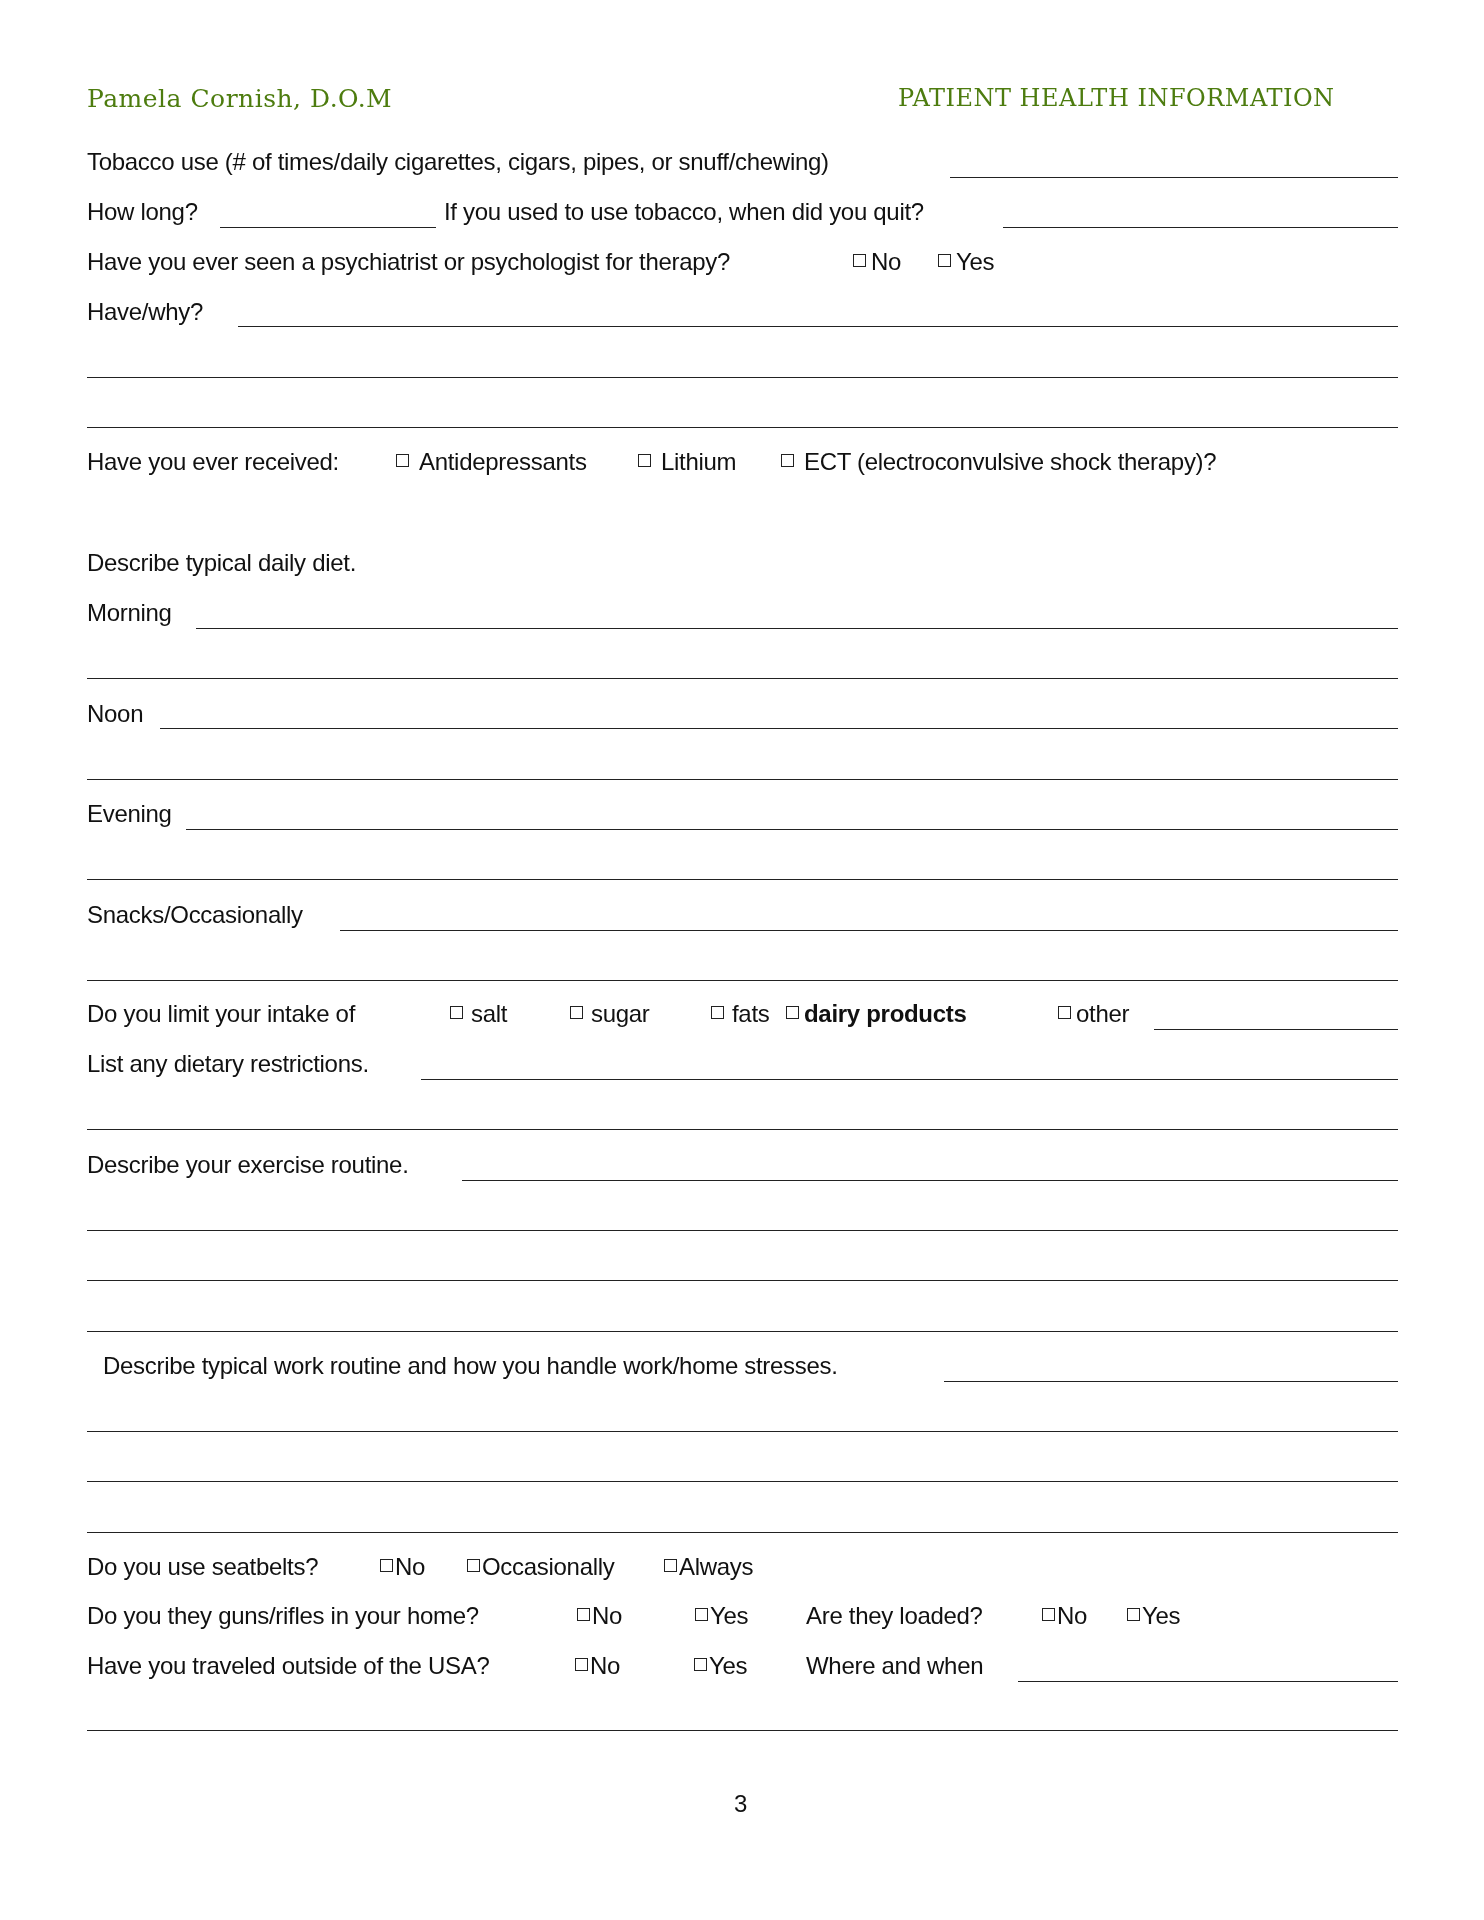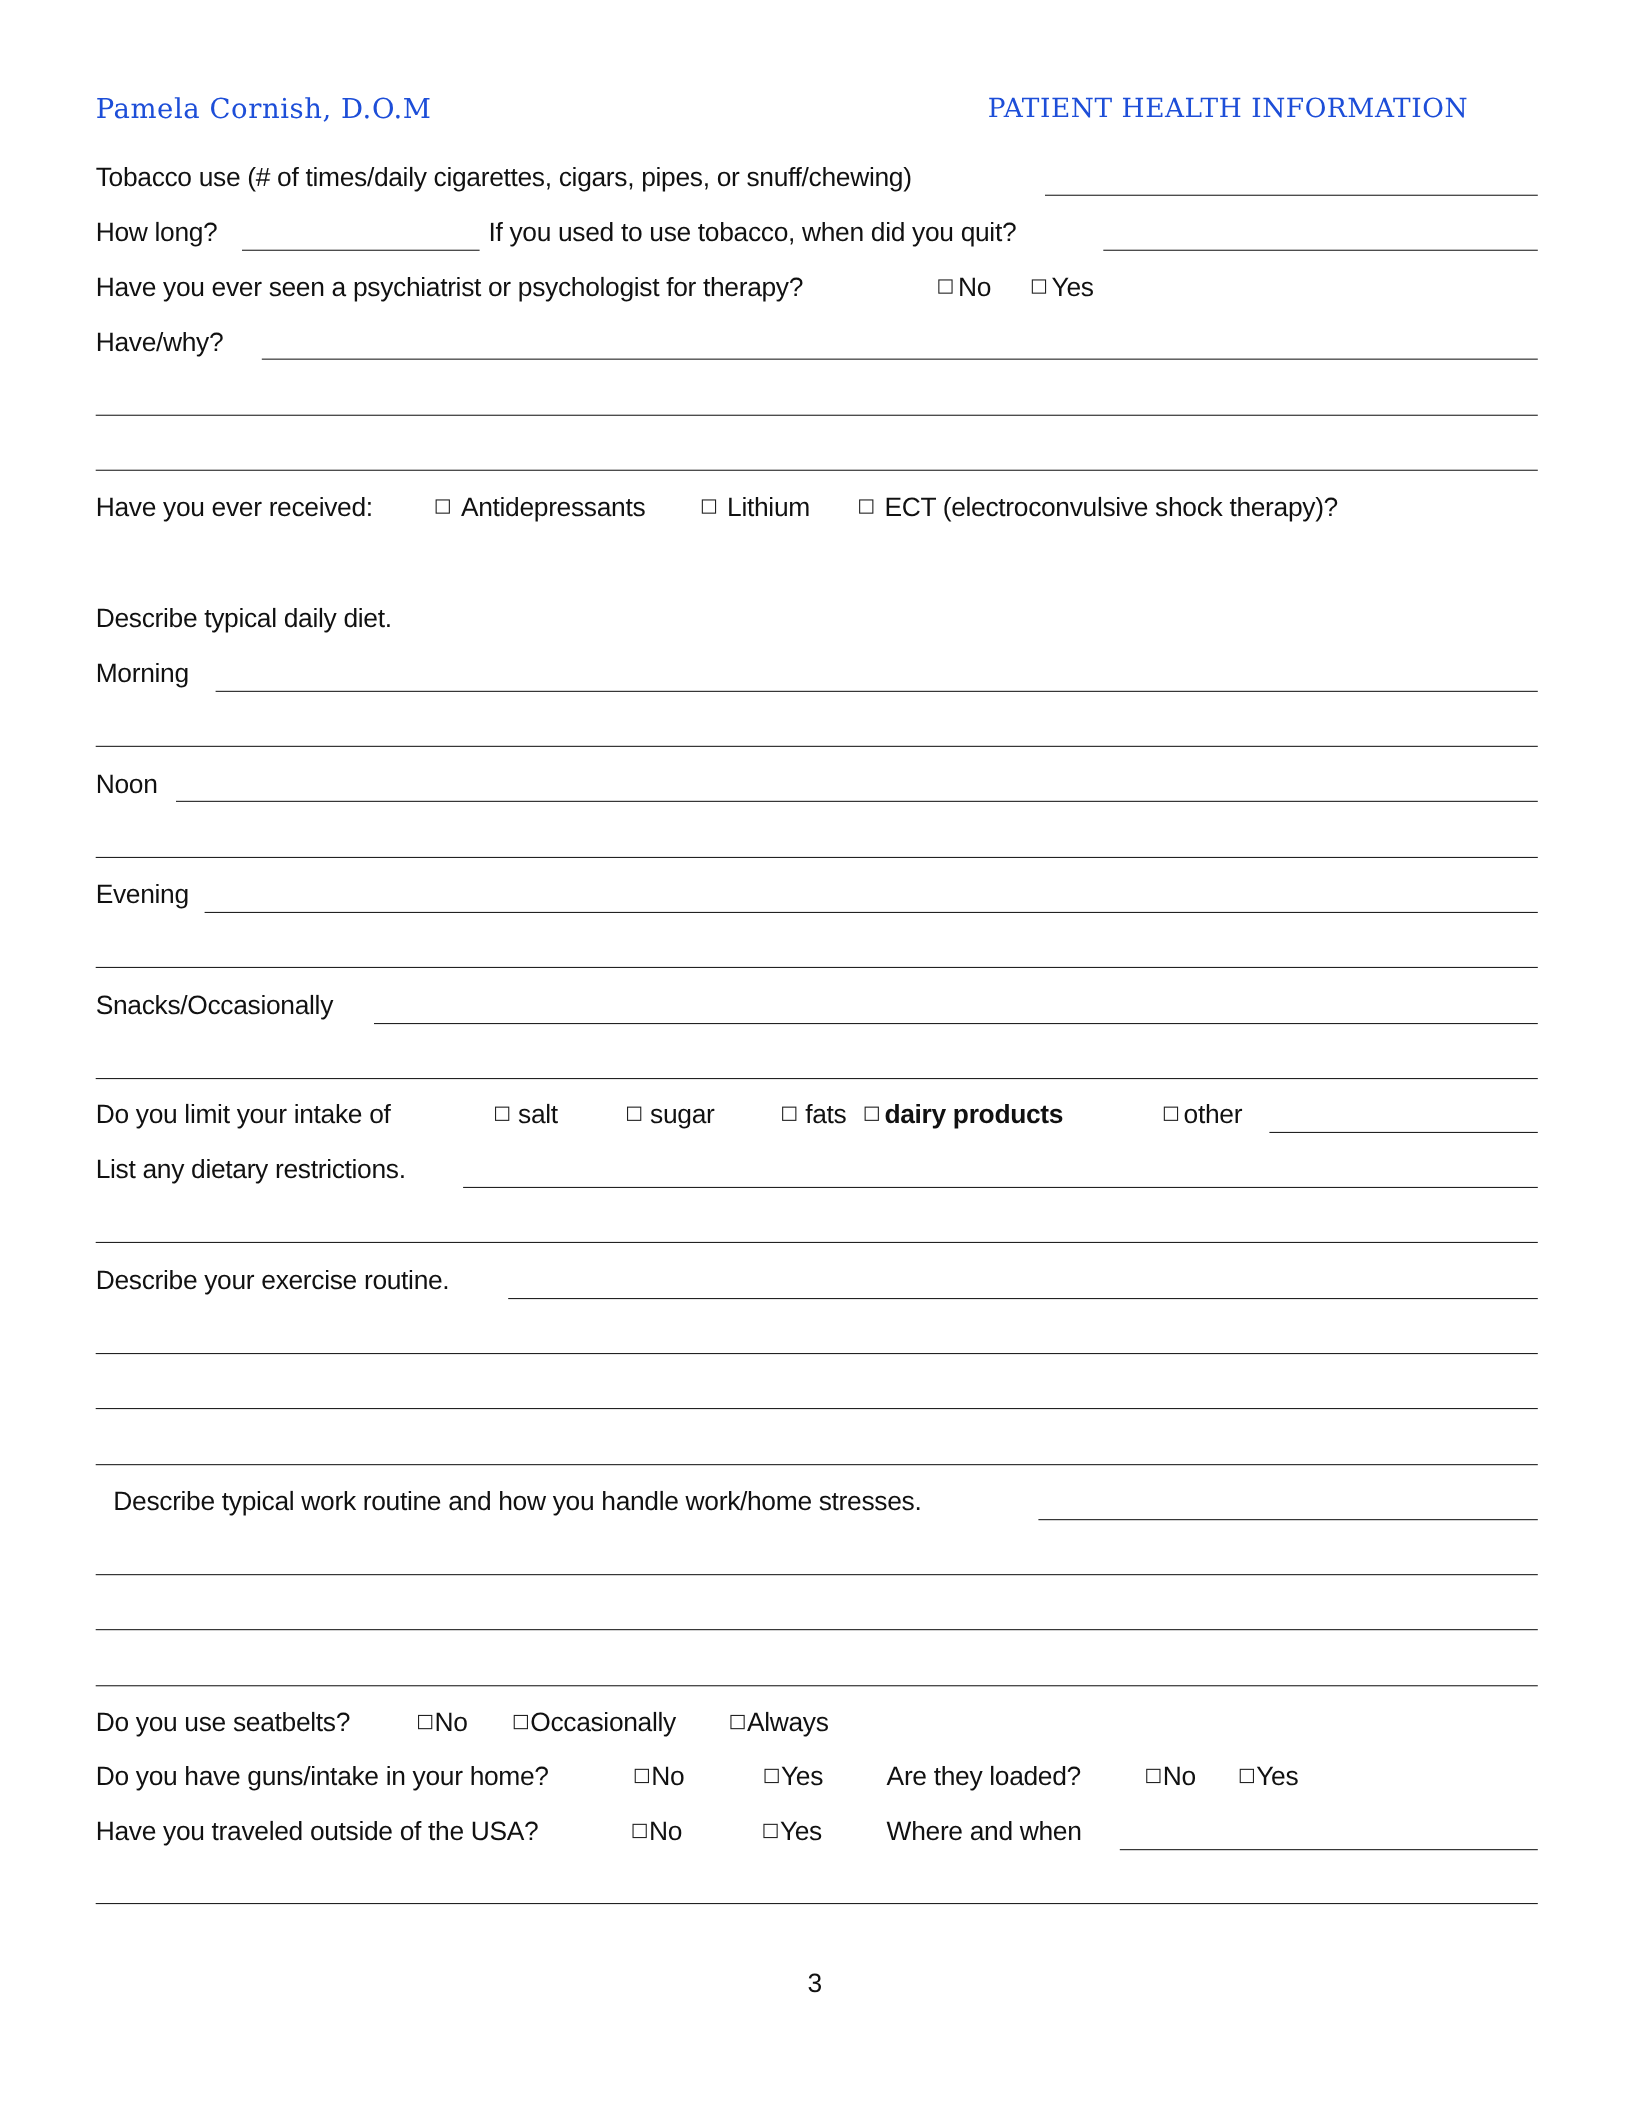--- a/index.html
+++ b/index.html
@@ -1,18 +1,18 @@
 <!DOCTYPE html>
 <html><head>
 <meta charset="utf-8">
 <style>
   html, body { margin:0; padding:0; background:#ffffff; }
   body { width:1484px; height:1920px; position:relative; overflow:hidden; font-family:"Liberation Sans", sans-serif; color:#111; }
   .abs { position:absolute; white-space:nowrap; }
-  .hdr { font-family:"DejaVu Serif", serif; font-size:25px; letter-spacing:0.5px; color:#1d4ed8; }
+  .hdr { font-family:"DejaVu Serif", serif; font-size:25px; letter-spacing:0.5px; color:#4d7c0f; }
   .txt { font-size:24px; line-height:28px; letter-spacing:-0.3px;text-align:right; }
   .rule { position:absolute; height:0; border-top:1.6px solid #222; }
   .cb { display:inline-block; width:13px; height:13px; border:1.6px solid #222; vertical-align:middle; margin-right:5px; margin-top:-3px; box-sizing:border-box; }
   .opt { display:inline-flex; align-items:center; }
   .pagenum { font-size:24px; }
 </style>
 </head>
 <body>
 
 <div class="abs hdr" style="left:87px; top:84px;">Pamela Cornish, D.O.M</div>
@@ -119,21 +119,21 @@
 </div>
 <div class="abs txt opt" style="left:467px; top:1553px;">
   <span class="cb" style="margin-right:2px;"></span>
     <span>Occasionally</span>
 </div>
 <div class="abs txt opt" style="left:664px; top:1553px;">
   <span class="cb" style="margin-right:2px;"></span>
     <span>Always</span>
 </div>
 
-<div class="abs txt" style="left:87px; top:1602px;">Do you have guns/intake in your home?</div>
+<div class="abs txt" style="left:87px; top:1602px;">Do you they guns/rifles in your home?</div>
 <div class="abs txt opt" style="left:577px; top:1602px;">
   <span class="cb" style="margin-right:2px;"></span>
     <span>No</span>
 </div>
 <div class="abs txt opt" style="left:695px; top:1602px;">
   <span class="cb" style="margin-right:2px;"></span>
     <span>Yes</span>
 </div>
 <div class="abs txt" style="left:806px; top:1602px;">Are they loaded?</div>
 <div class="abs txt opt" style="left:1042px; top:1602px;">

